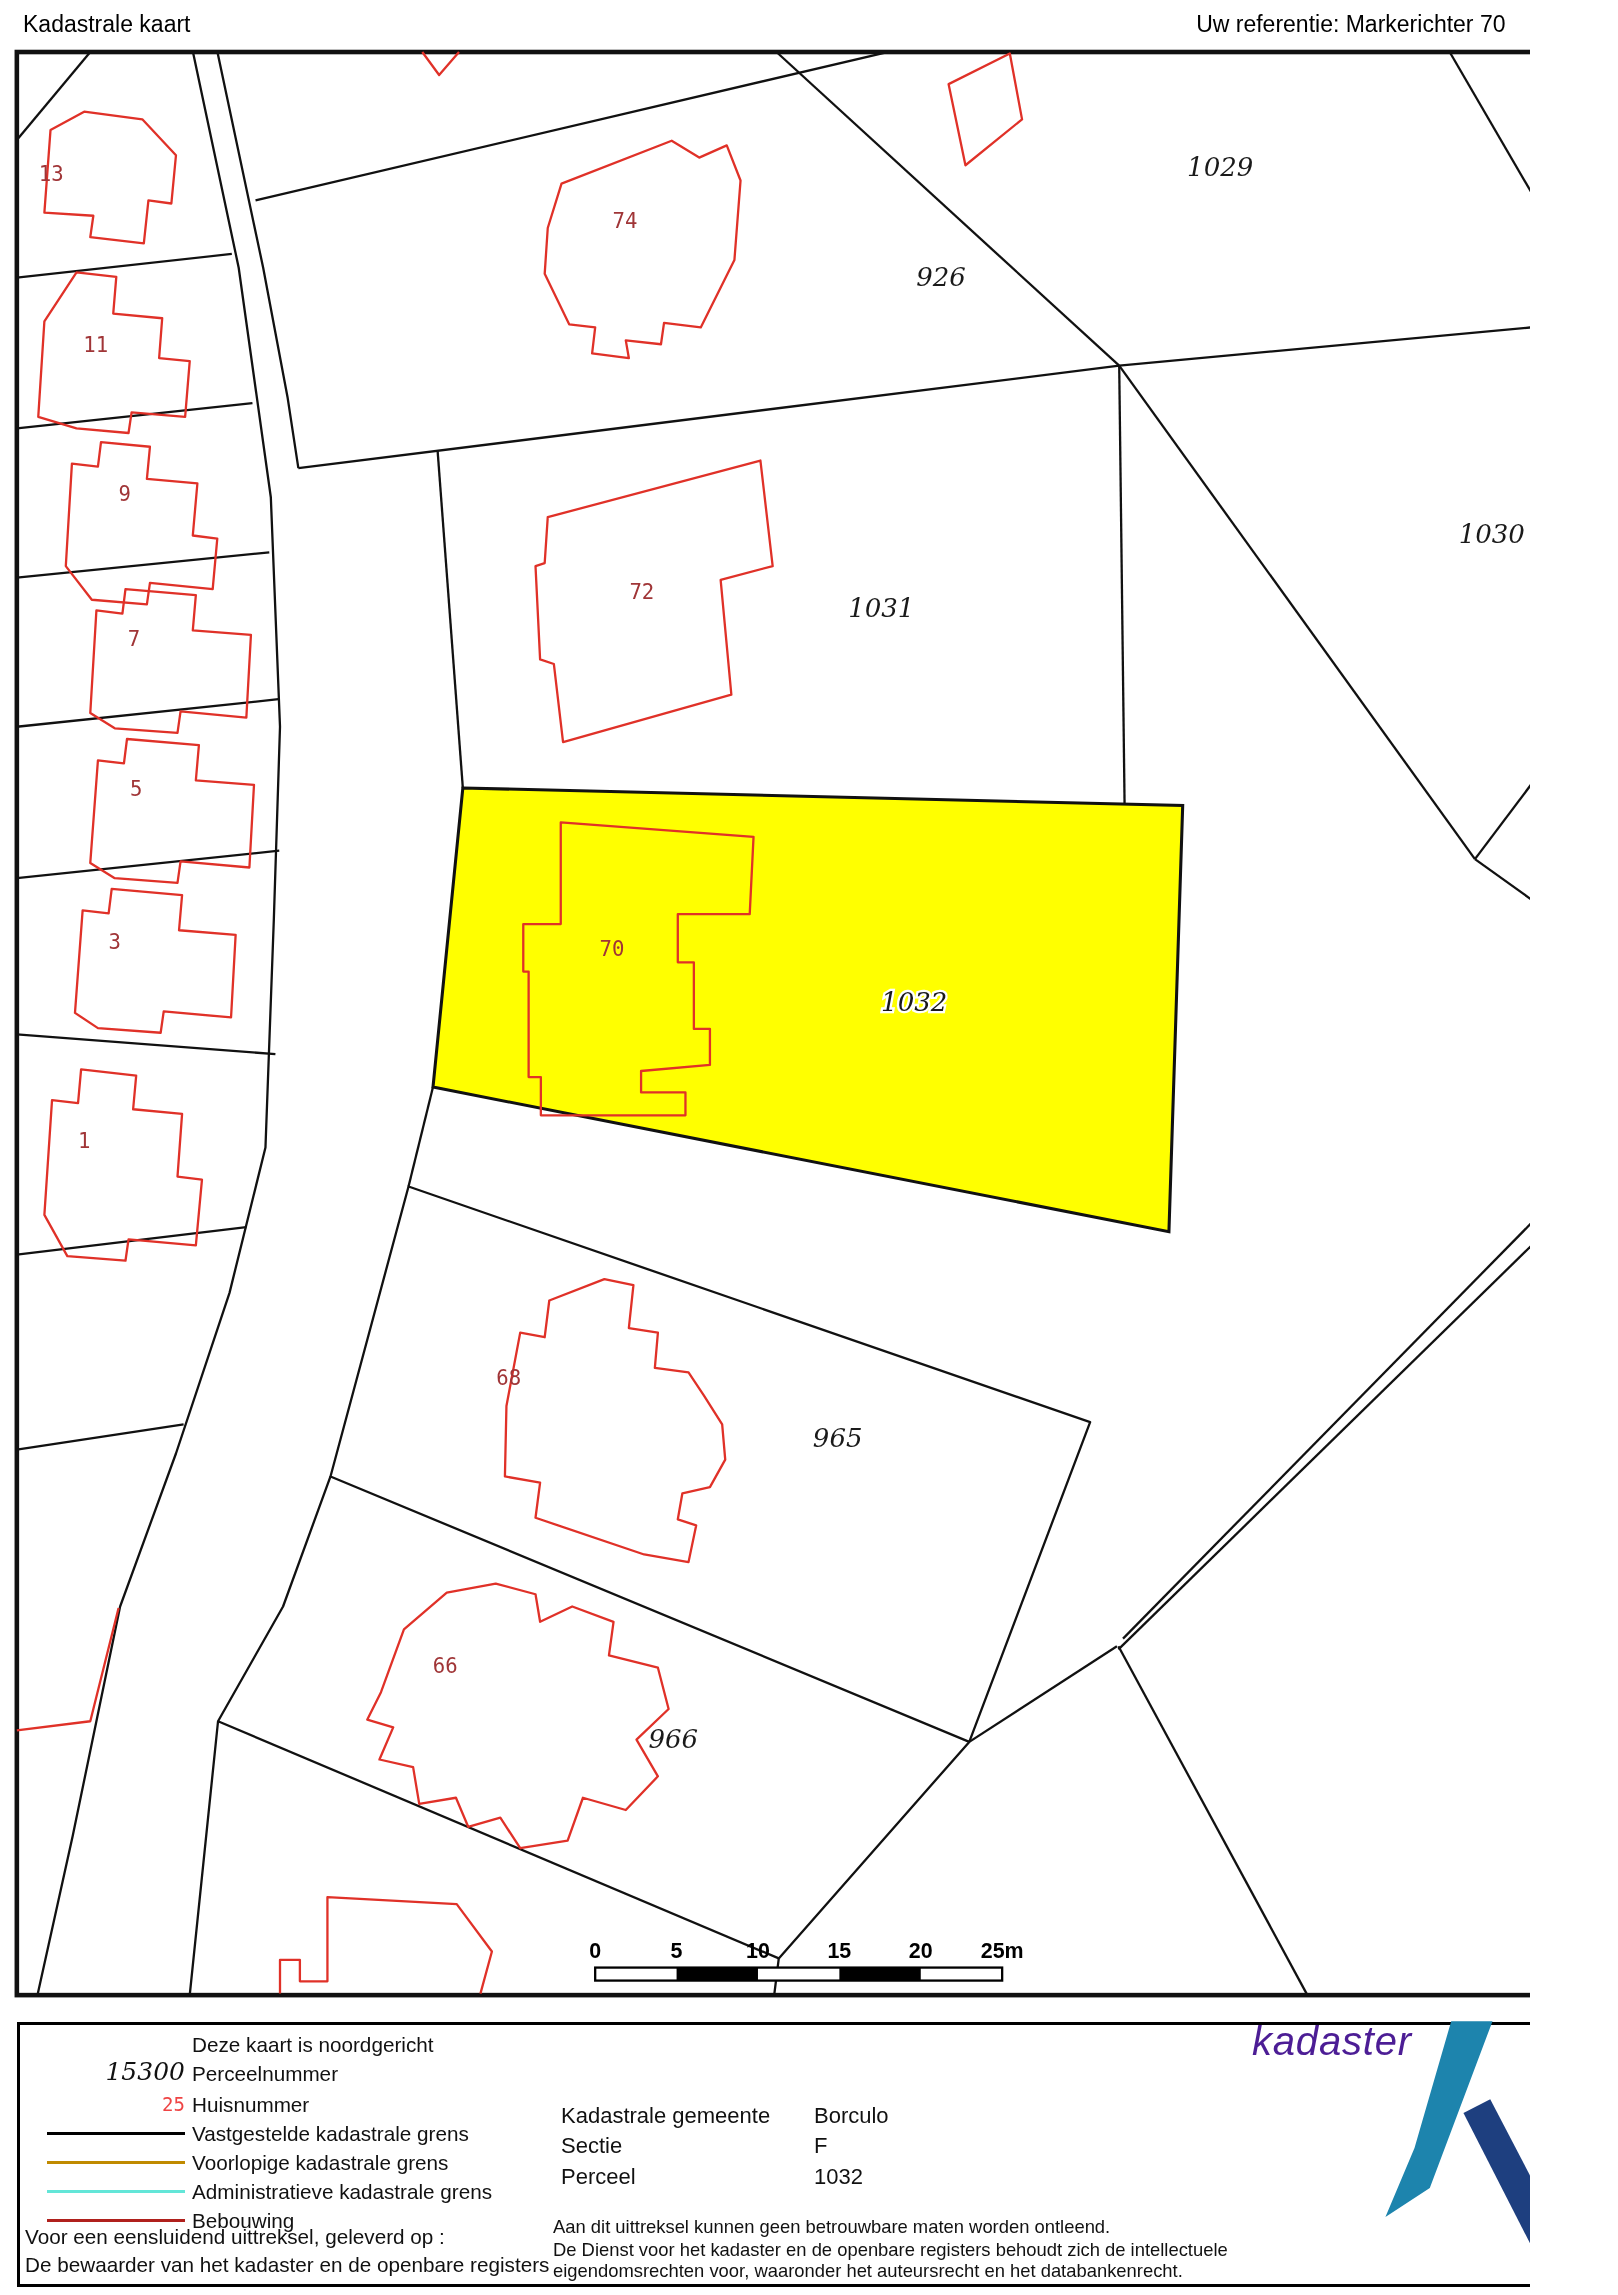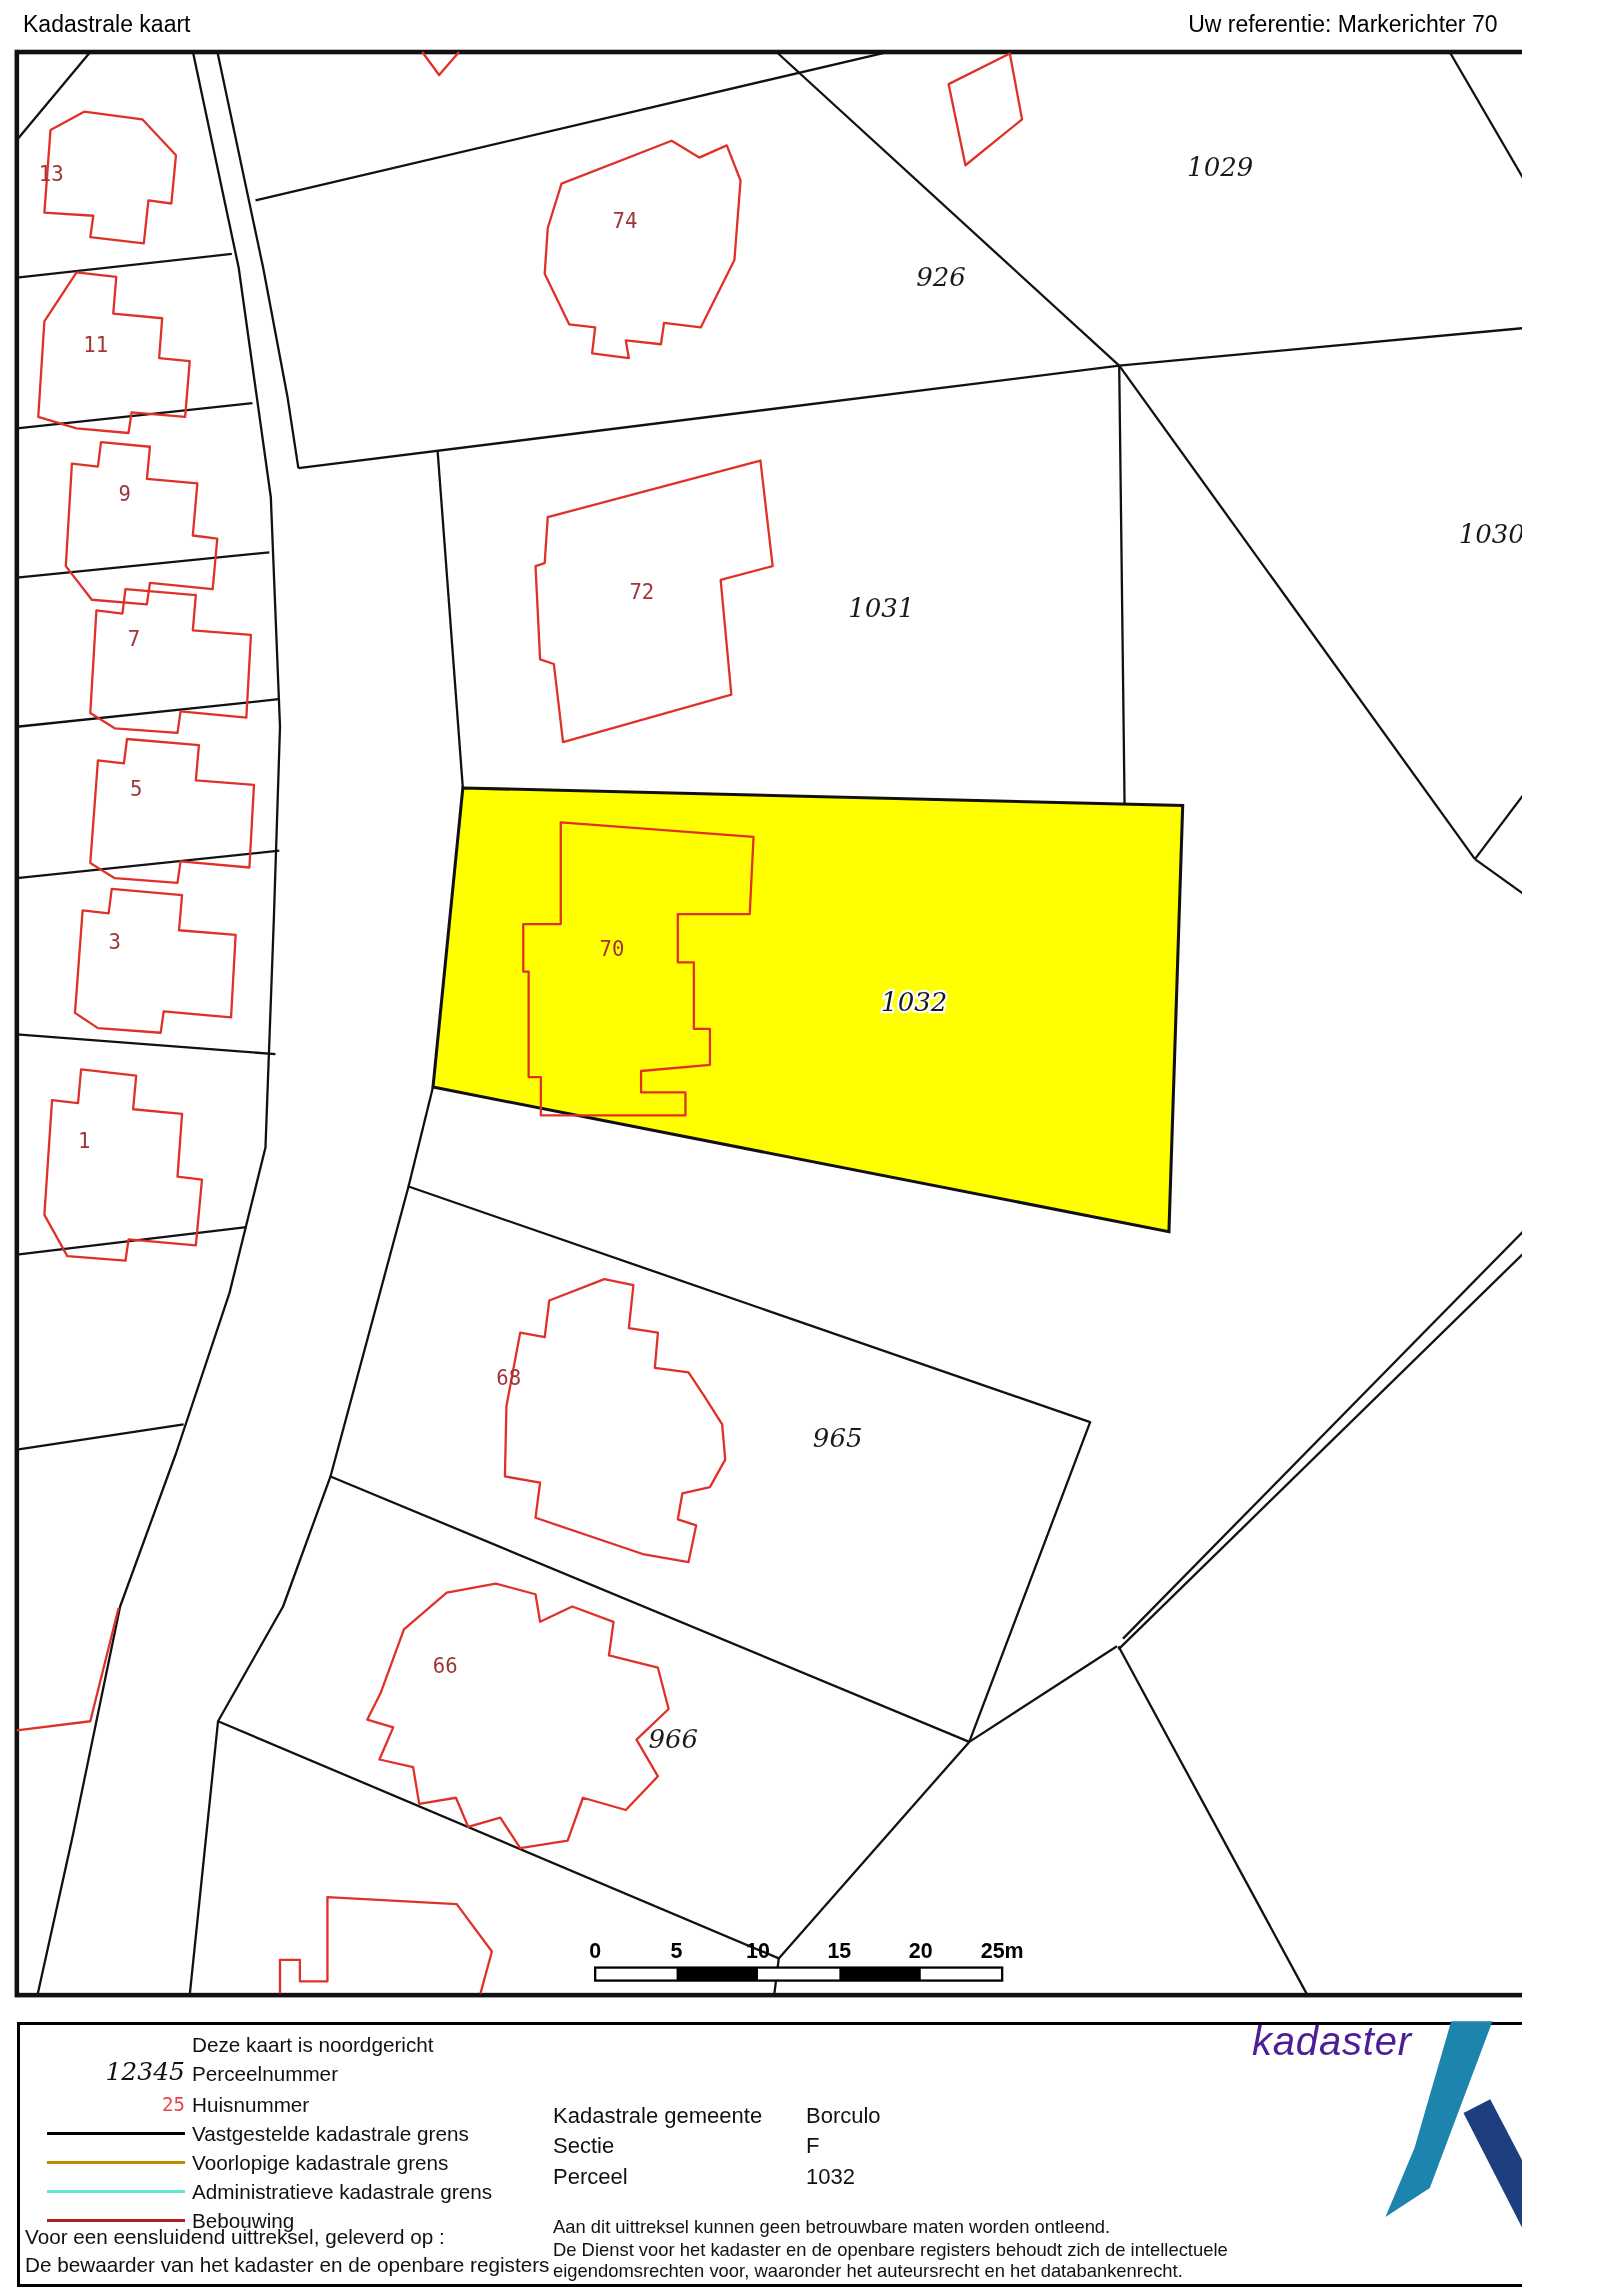--- a/index.html
+++ b/index.html
@@ -1,17 +1,17 @@
 <!DOCTYPE html>
 <html style="font-size:12.2px"><head>
 <meta charset="utf-8">
 <style>
   html,body{margin:0;padding:0;background:#ffffff;}
   .page{position:relative;width:1522px;height:2295px;background:#ffffff;
-        font-family:"Liberation Sans",sans-serif;color:#111;overflow:hidden;}
+        font-family:"Liberation Sans",sans-serif;color:#111;overflow:hidden;padding-left:8px;}
   .hdr{position:absolute;top:10.7px;font-size:23px;color:#000;}
   .hdr-left{left:23px;}
   .hdr-right{right:24.5px;text-align:left;}
   #map-svg{position:absolute;left:0;top:0;}
   
   .legend-box{position:absolute;left:17px;top:2022px;width:1581px;height:265px;
               border:3.1px solid #000;box-sizing:border-box;}
   .lg-row{position:absolute;left:0;width:536px;height:26px;}
   .lg-sym{position:absolute;left:23px;width:142px;height:26px;text-align:right;}
   .lg-line{position:absolute;left:27px;top:11.5px;width:138px;height:3.8px;}
@@ -115,21 +115,21 @@
       <text x="800" y="1250" text-anchor="middle" font-family="&quot;DejaVu Sans Mono&quot;,monospace" font-size="27" fill="#a03537">70</text>
       <text x="665" y="1810" text-anchor="middle" font-family="&quot;DejaVu Sans Mono&quot;,monospace" font-size="27" fill="#a03537">68</text>
       <text x="582" y="2187" text-anchor="middle" font-family="&quot;DejaVu Sans Mono&quot;,monospace" font-size="27" fill="#a03537">66</text>
     </svg>
 
   <div class="legend-box">
     <div class="lg-row" style="top:6.1px">
       <div class="lg-text">Deze kaart is noordgericht</div>
     </div>
     <div class="lg-row" style="top:35px">
-      <div class="lg-sym lg-perceel">12345</div>
+      <div class="lg-sym lg-perceel">15300</div>
       <div class="lg-text">Perceelnummer</div>
     </div>
     <div class="lg-row" style="top:66px">
       <div class="lg-sym lg-huis" style="color: #ef4444;">25</div>
       <div class="lg-text">Huisnummer</div>
     </div>
     <div class="lg-row" style="top:95px">
       <div class="lg-line" style="background: rgb(0, 0, 0);"></div>
       <div class="lg-text">Vastgestelde kadastrale grens</div>
     </div>

